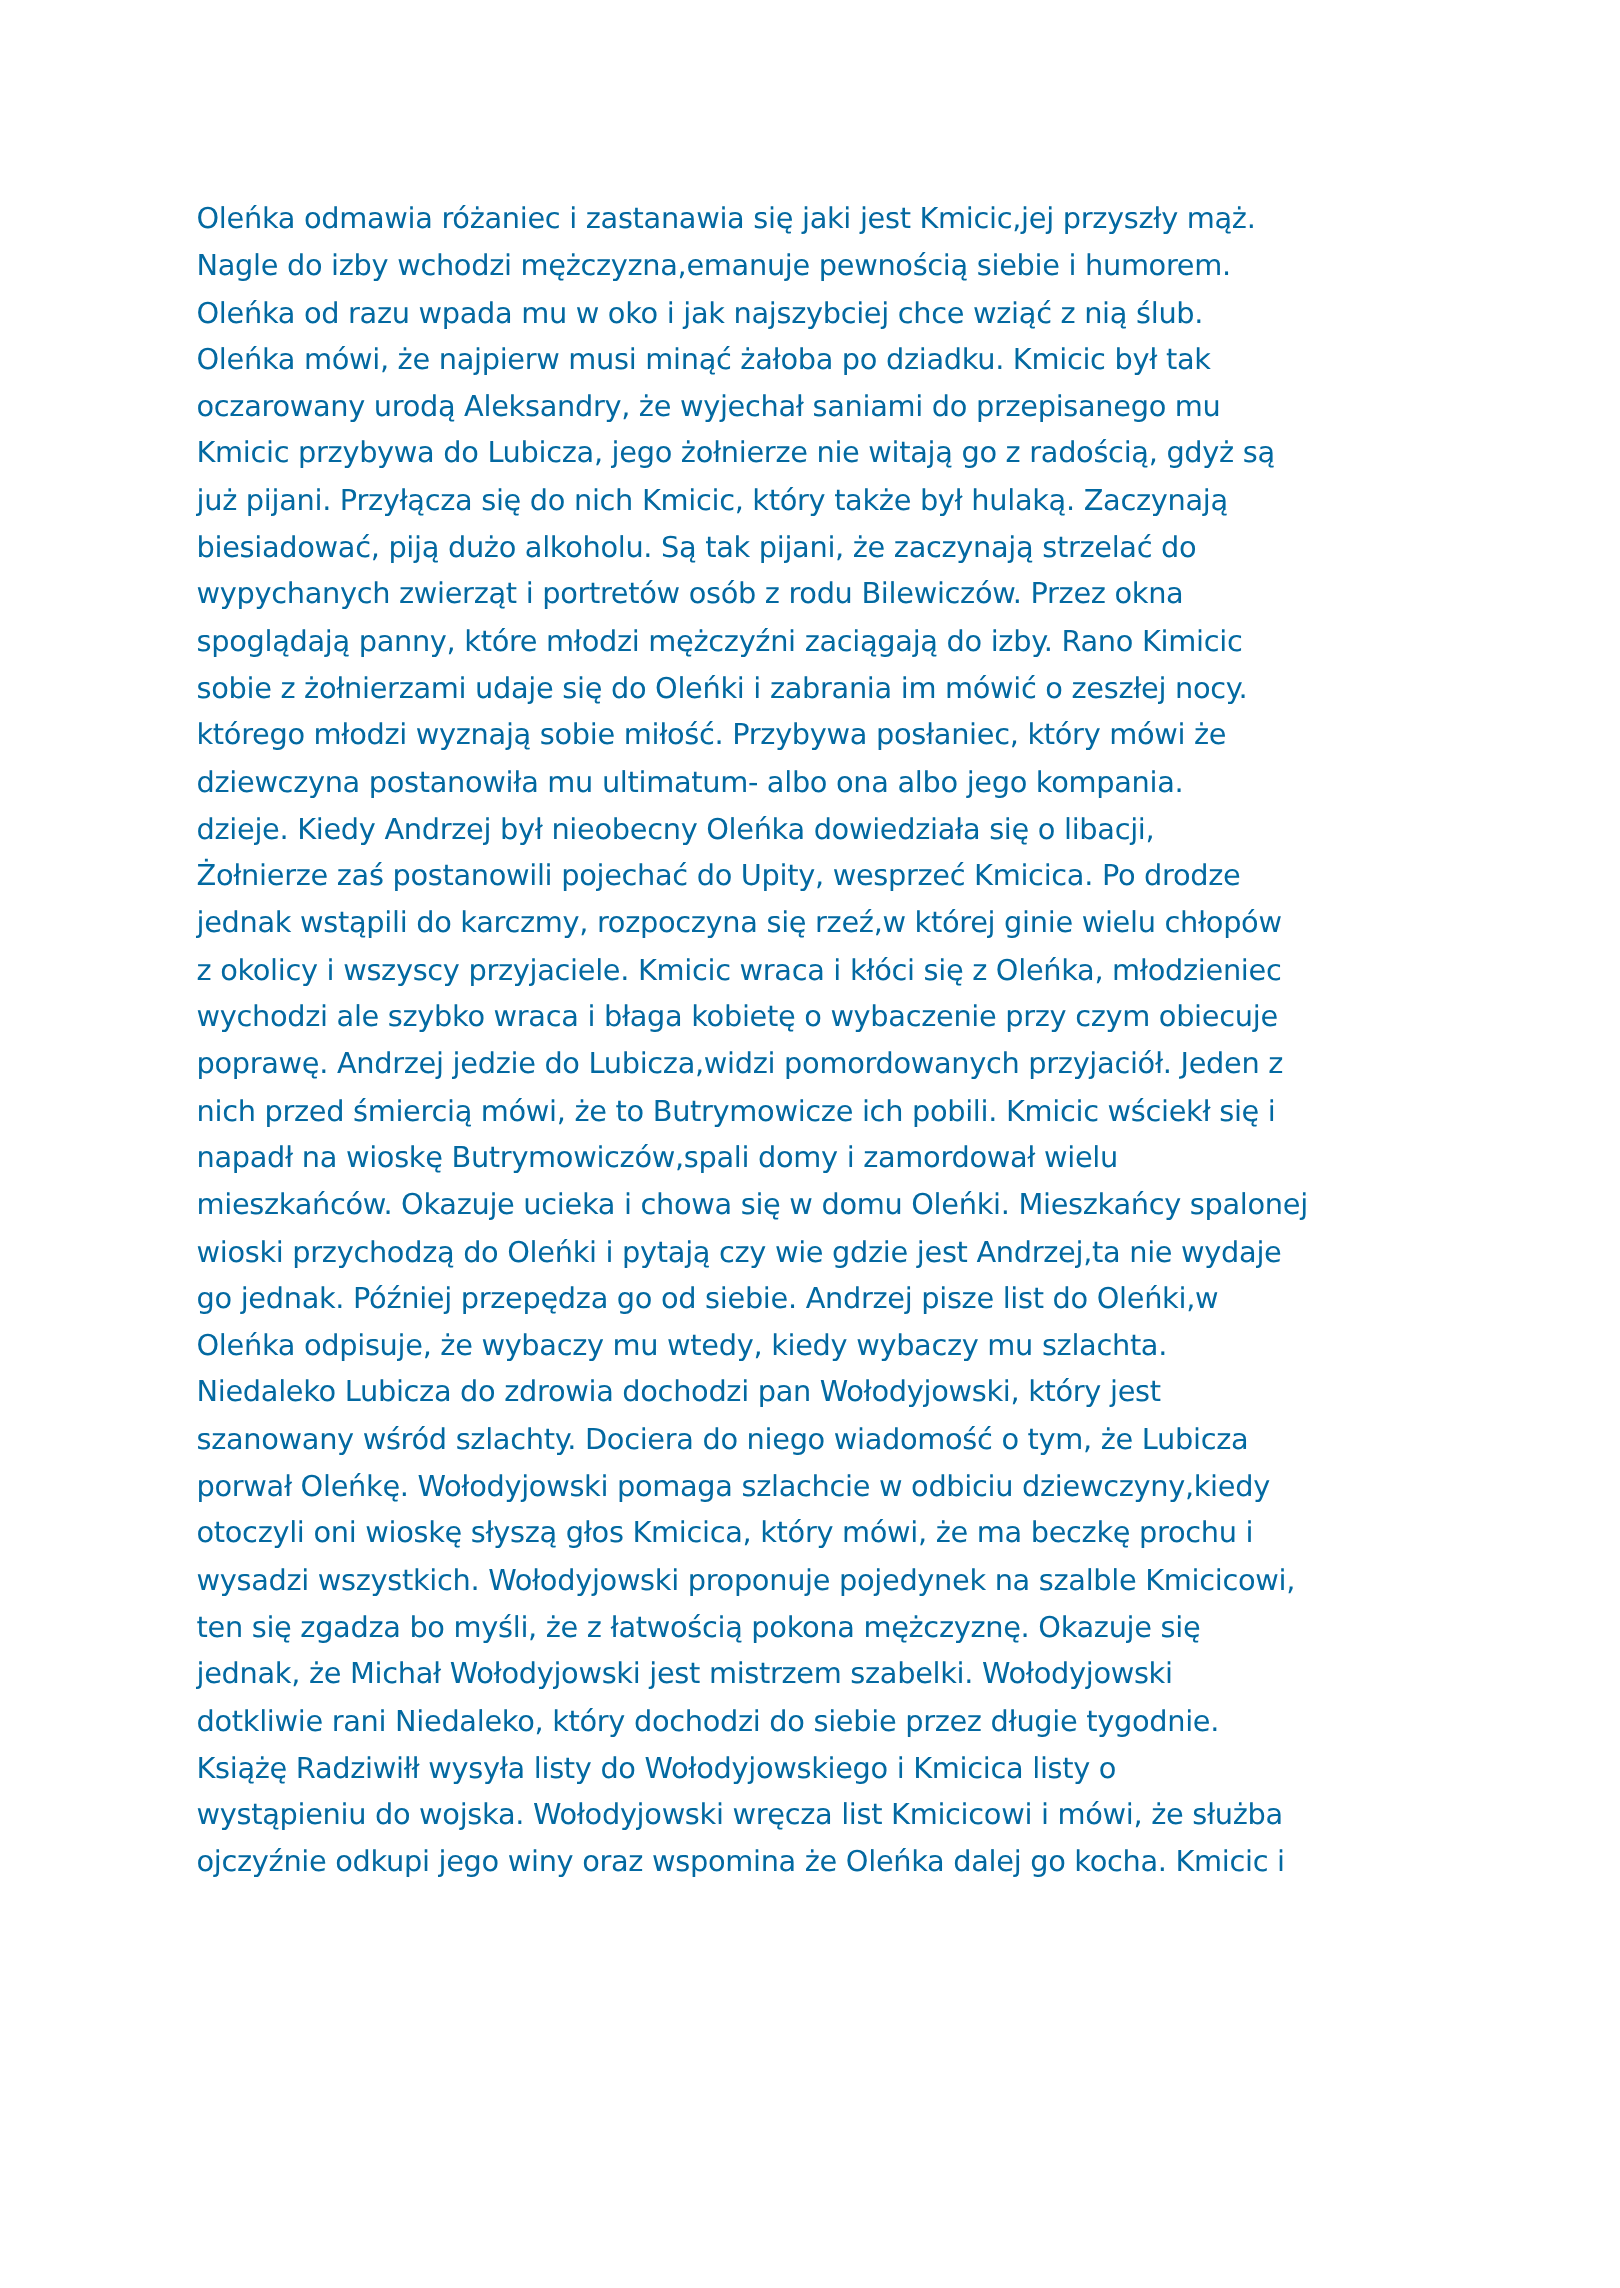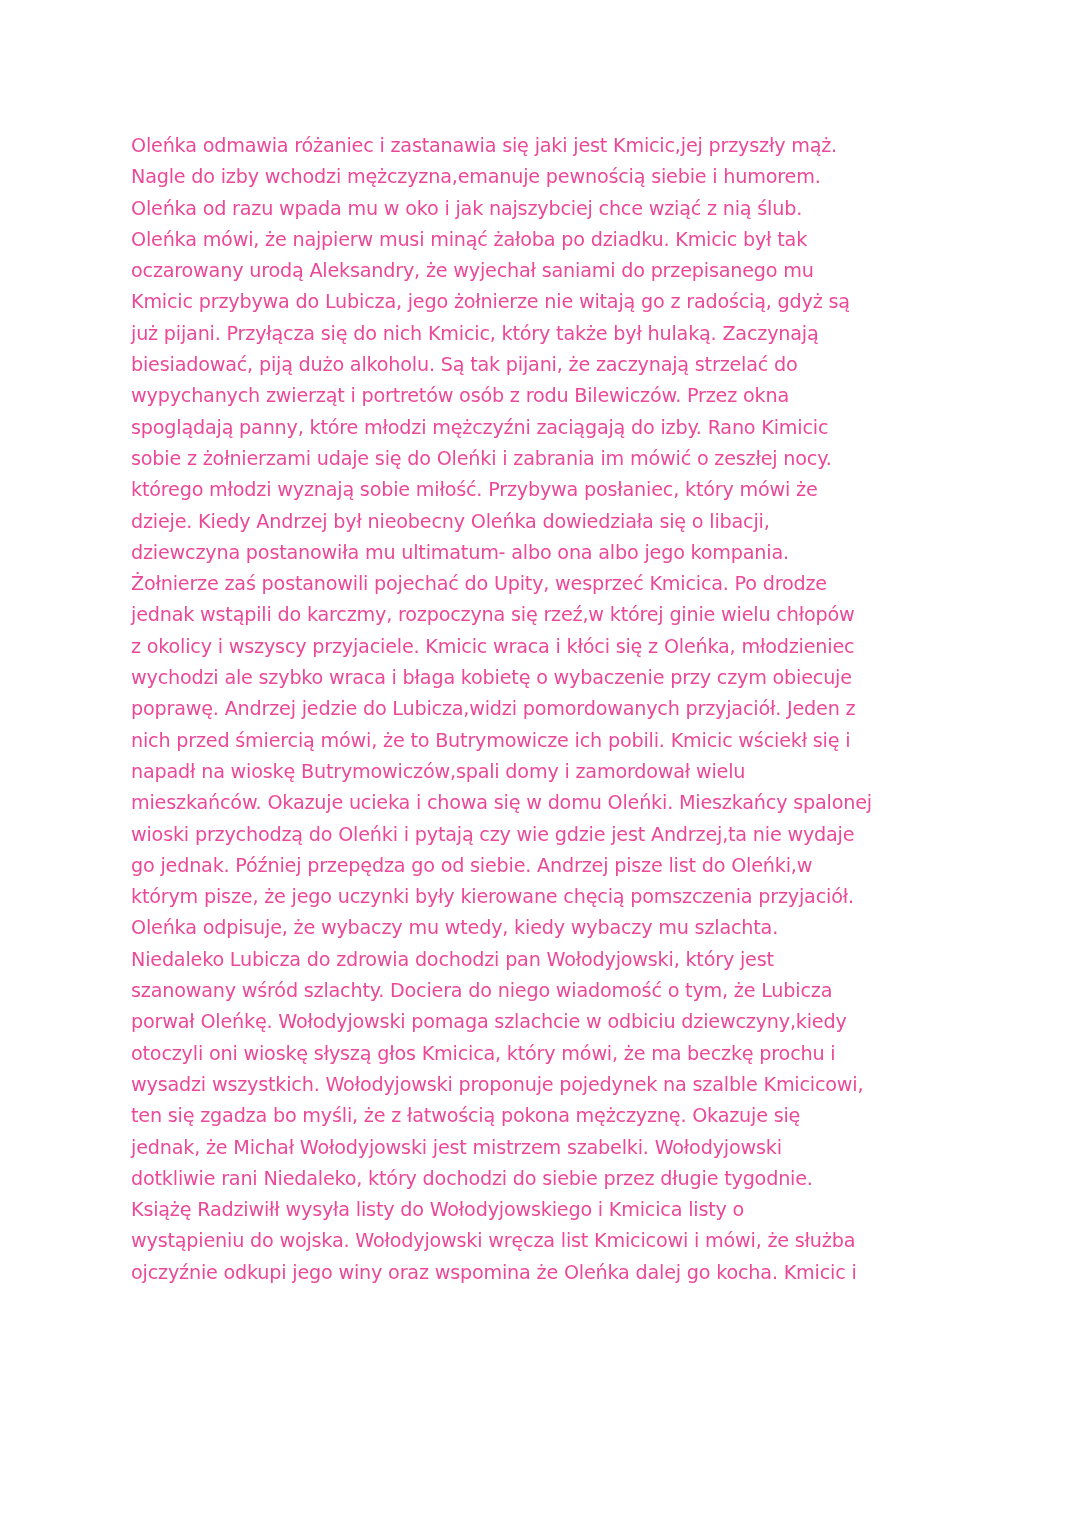--- a/index.html
+++ b/index.html
@@ -18,54 +18,53 @@
       left: 131px;
       top: 130px;
       width: 830px;
     }
     .line {
       display: block;
       white-space: nowrap;
       font-family: "DejaVu Sans", sans-serif;
       font-size: 19.2px;
       line-height: 31.3px;
-      color: #ec4899;
+      color: #0369a1;
       letter-spacing: -0.2px;
     }
   </style>
 </head>
 <body>
 
 <div class="page">
   <div>
     <span class="line">Oleńka odmawia różaniec i zastanawia się jaki jest Kmicic,jej przyszły mąż.</span>
     <span class="line">Nagle do izby wchodzi mężczyzna,emanuje pewnością siebie i humorem.</span>
     <span class="line">Oleńka od razu wpada mu w oko i jak najszybciej chce wziąć z nią ślub.</span>
     <span class="line">Oleńka mówi, że najpierw musi minąć żałoba po dziadku. Kmicic był tak</span>
     <span class="line">oczarowany urodą Aleksandry, że wyjechał saniami do przepisanego mu</span>
     <span class="line">Kmicic przybywa do Lubicza, jego żołnierze nie witają go z radością, gdyż są</span>
     <span class="line">już pijani. Przyłącza się do nich Kmicic, który także był hulaką. Zaczynają</span>
     <span class="line">biesiadować, piją dużo alkoholu. Są tak pijani, że zaczynają strzelać do</span>
     <span class="line">wypychanych zwierząt i portretów osób z rodu Bilewiczów. Przez okna</span>
     <span class="line">spoglądają panny, które młodzi mężczyźni zaciągają do izby. Rano Kimicic</span>
     <span class="line">sobie z żołnierzami udaje się do Oleńki i zabrania im mówić o zeszłej nocy.</span>
     <span class="line">którego młodzi wyznają sobie miłość. Przybywa posłaniec, który mówi że</span>
+    <span class="line">dziewczyna postanowiła mu ultimatum- albo ona albo jego kompania.</span>
     <span class="line">dzieje. Kiedy Andrzej był nieobecny Oleńka dowiedziała się o libacji,</span>
-    <span class="line">dziewczyna postanowiła mu ultimatum- albo ona albo jego kompania.</span>
     <span class="line">Żołnierze zaś postanowili pojechać do Upity, wesprzeć Kmicica. Po drodze</span>
     <span class="line">jednak wstąpili do karczmy, rozpoczyna się rzeź,w której ginie wielu chłopów</span>
     <span class="line">z okolicy i wszyscy przyjaciele. Kmicic wraca i kłóci się z Oleńka, młodzieniec</span>
     <span class="line">wychodzi ale szybko wraca i błaga kobietę o wybaczenie przy czym obiecuje</span>
     <span class="line">poprawę. Andrzej jedzie do Lubicza,widzi pomordowanych przyjaciół. Jeden z</span>
     <span class="line">nich przed śmiercią mówi, że to Butrymowicze ich pobili. Kmicic wściekł się i</span>
     <span class="line">napadł na wioskę Butrymowiczów,spali domy i zamordował wielu</span>
     <span class="line">mieszkańców. Okazuje ucieka i chowa się w domu Oleńki. Mieszkańcy spalonej</span>
     <span class="line">wioski przychodzą do Oleńki i pytają czy wie gdzie jest Andrzej,ta nie wydaje</span>
     <span class="line">go jednak. Później przepędza go od siebie. Andrzej pisze list do Oleńki,w</span>
-    <span class="line">którym pisze, że jego uczynki były kierowane chęcią pomszczenia przyjaciół.</span>
     <span class="line">Oleńka odpisuje, że wybaczy mu wtedy, kiedy wybaczy mu szlachta.</span>
     <span class="line">Niedaleko Lubicza do zdrowia dochodzi pan Wołodyjowski, który jest</span>
     <span class="line">szanowany wśród szlachty. Dociera do niego wiadomość o tym, że Lubicza</span>
     <span class="line">porwał Oleńkę. Wołodyjowski pomaga szlachcie w odbiciu dziewczyny,kiedy</span>
     <span class="line">otoczyli oni wioskę słyszą głos Kmicica, który mówi, że ma beczkę prochu i</span>
     <span class="line">wysadzi wszystkich. Wołodyjowski proponuje pojedynek na szalble Kmicicowi,</span>
     <span class="line">ten się zgadza bo myśli, że z łatwością pokona mężczyznę. Okazuje się</span>
     <span class="line">jednak, że Michał Wołodyjowski jest mistrzem szabelki. Wołodyjowski</span>
     <span class="line">dotkliwie rani Niedaleko, który dochodzi do siebie przez długie tygodnie.</span>
     <span class="line">Książę Radziwiłł wysyła listy do Wołodyjowskiego i Kmicica listy o</span>

